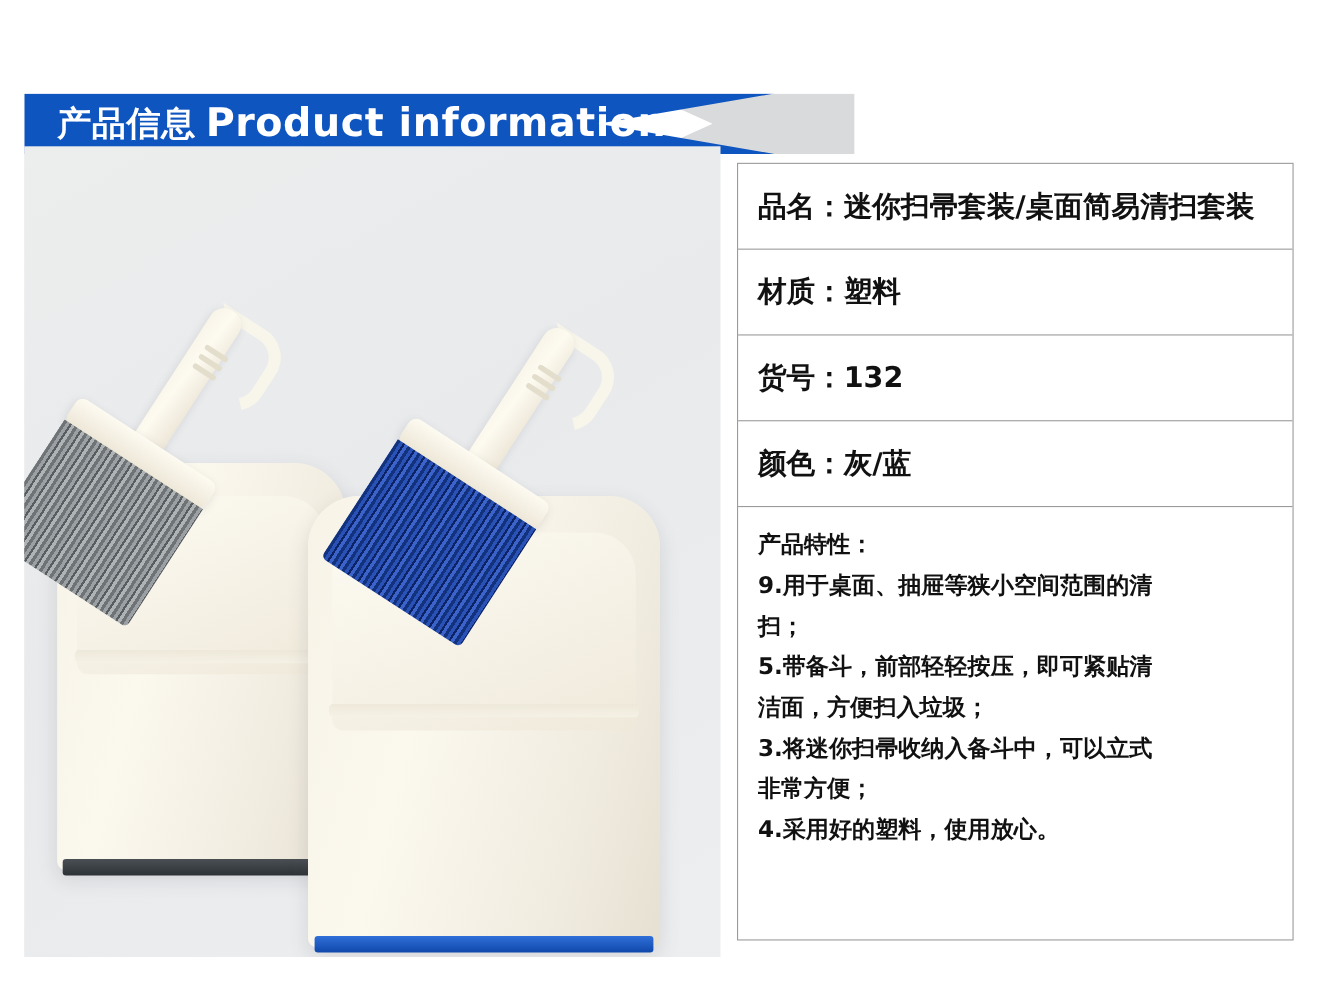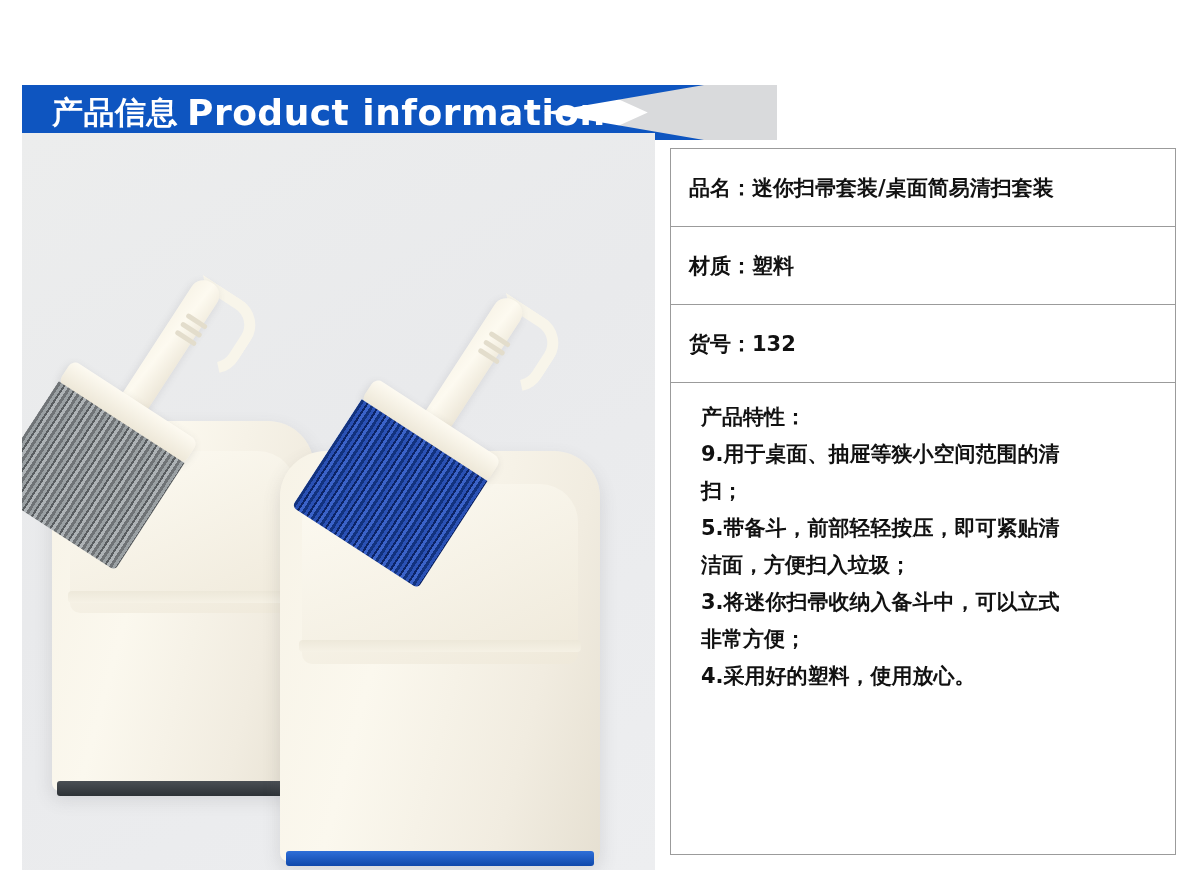--- a/index.html
+++ b/index.html
@@ -129,30 +129,30 @@
   .spec-row{
     box-sizing:border-box;
     border-bottom:1px solid #9b9b9b;
     display:flex;align-items:center;
     padding:0 18px;
   }
   .spec-row:last-child{border-bottom:none;}
   .r1,.r2,.r3,.r4{height:78px;}
   .r5{height:unset;align-items:flex-start;padding-top:14px;}
   .spec-text{
-    color:#111;font-size:21px;font-weight:bold;
+    color:#111;font-size:26px;font-weight:bold;
     font-family:"DejaVu Sans","Liberation Sans",sans-serif;
     white-space:nowrap;
   }
   .feat-block{
     color:#111;font-size:21px;font-weight:bold;line-height:37px;
     font-family:"DejaVu Sans","Liberation Sans",sans-serif;
     padding-top:2px;
   }
-  .feat-line{display:block;margin-left:12px;}
+  .feat-line{display:block;}
 </style>
 </head>
 <body>
 
 <div class="page">
 
   <div class="banner">
     <div class="banner-gray"></div>
     <div class="banner-blue"></div>
     <div class="banner-text">
@@ -205,20 +205,23 @@
 
   <div class="spec-table">
     <div class="spec-row r1">
       <span class="spec-text">品名：迷你扫帚套装/桌面简易清扫套装</span>
     </div>
     <div class="spec-row r2">
       <span class="spec-text">材质：塑料</span>
     </div>
     <div class="spec-row r3">
       <span class="spec-text">货号：132</span>
+    </div>
+    <div class="spec-row r4">
+      <span class="spec-text">颜色：灰/蓝</span>
     </div>
     <div class="spec-row r5">
       <div class="feat-block">
         <span class="feat-line">产品特性：</span>
         <span class="feat-line">9.用于桌面、抽屉等狭小空间范围的清</span>
         <span class="feat-line">扫；</span>
         <span class="feat-line">5.带备斗，前部轻轻按压，即可紧贴清</span>
         <span class="feat-line">洁面，方便扫入垃圾；</span>
         <span class="feat-line">3.将迷你扫帚收纳入备斗中，可以立式</span>
         <span class="feat-line">非常方便；</span>

